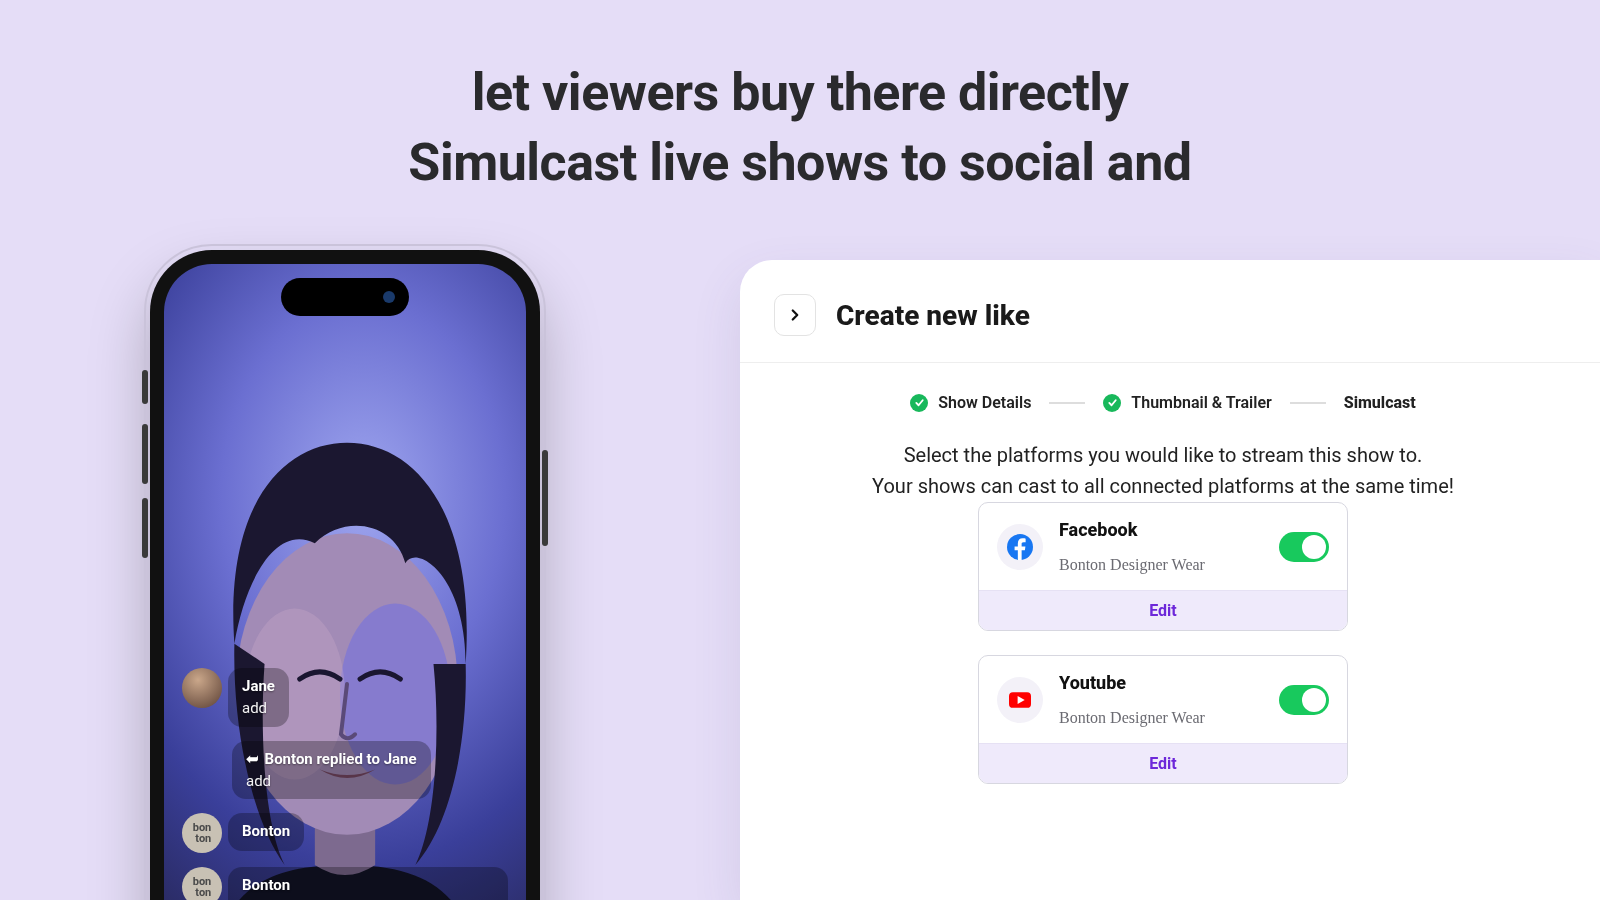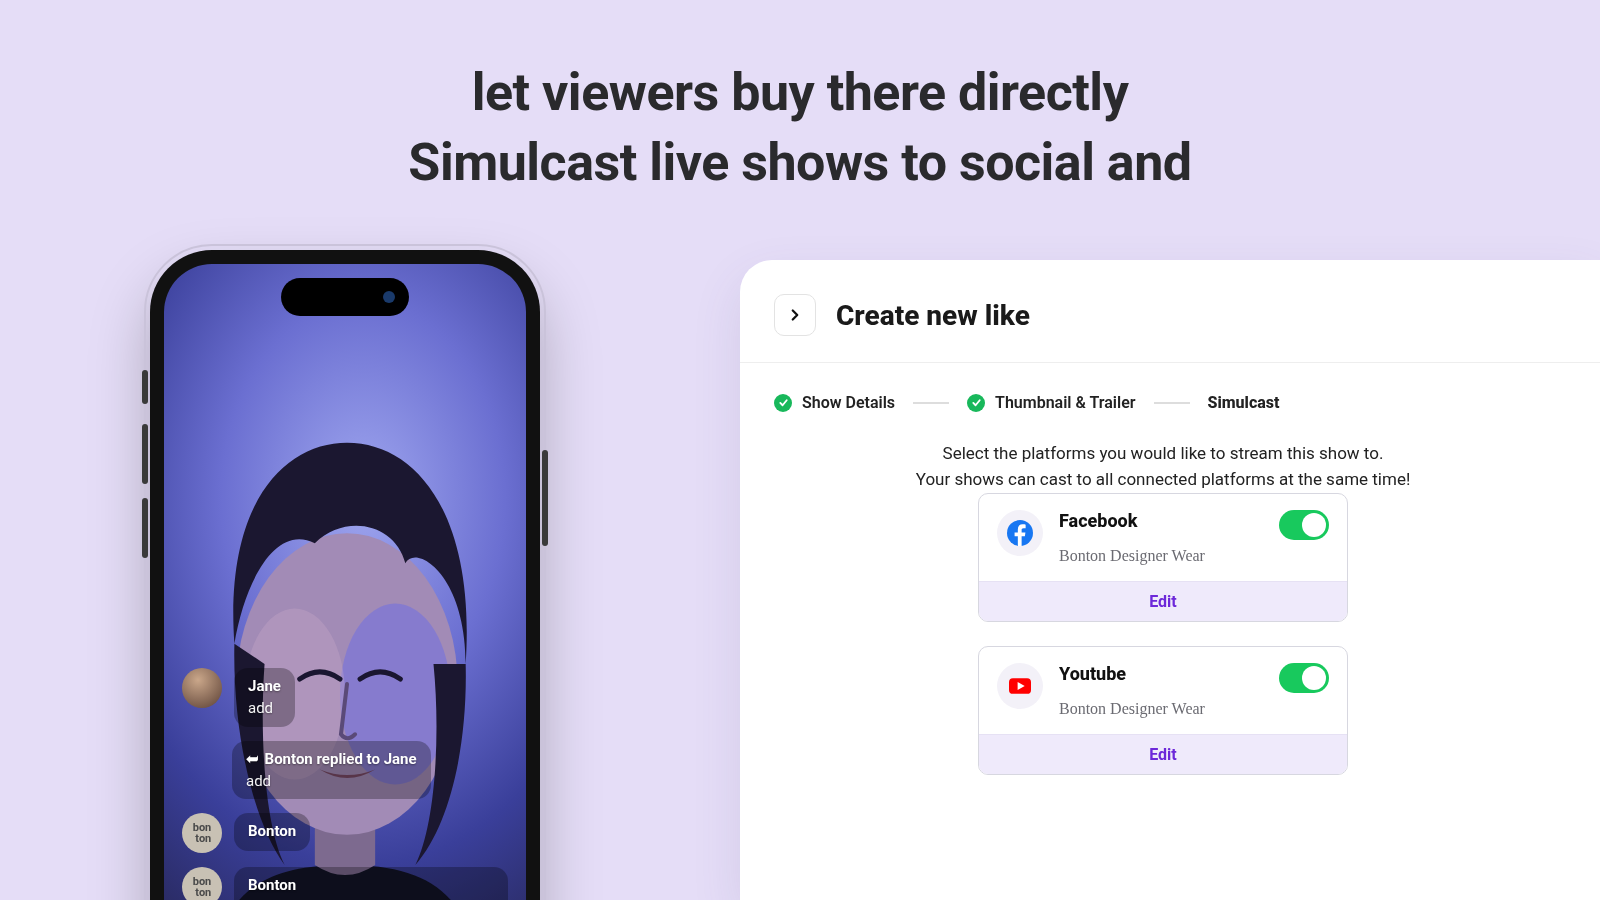--- a/index.html
+++ b/index.html
@@ -67,21 +67,21 @@
   .notch::after{
     content:""; position:absolute; right:14px; top:50%; transform:translateY(-50%);
     width:12px; height:12px; border-radius:50%; background:#1a3a6b;
   }
 
   .chat {
     position:absolute; left:18px; right:18px; bottom:80px;
     display:flex; flex-direction:column; gap:14px;
     color:#fff;
   }
-  .msg { display:flex; gap:12px; align-items:flex-start; }
+  .msg { display:flex; gap:6px; align-items:flex-start; }
   .msg.indent { margin-left:50px; }
   .avatar {
     width:40px; height:40px; border-radius:50%;
     background:#c8c1b4; flex-shrink:0;
     display:flex; align-items:center; justify-content:center;
     font-size:11px; color:#4a4a4a; font-weight:700; text-align:right; line-height:1;
   }
   .avatar.jane { background: radial-gradient(circle at 40% 30%, #caa78a, #5a3f34); }
   .bubble {
     background: rgba(0,0,0,0.28);
@@ -111,53 +111,53 @@
   .panel-head { display:flex; align-items:center; gap:20px; }
   .chev-btn {
     width:42px; height:42px; border:1px solid #e3e3e3; border-radius:10px;
     display:flex; align-items:center; justify-content:center;
     font-size:20px; color:#111; background:#fff;
   }
   .panel-title { font-size:28px; font-weight:800; color:#1a1a1a; }
   .divider { height:1px; background:#eee; margin:26px -48px 0 -34px; }
 
   .stepper {
-    display:flex; align-items:center; 
+    display:flex; align-items:center; justify-content:center;
     gap:18px; margin-top:30px;
     font-size:16px; color:#222;
   }
   .step { display:flex; align-items:center; gap:10px; }
   .step.active .step-label { font-weight:800; }
   .step-label { font-weight:600; }
   .check {
     width:18px; height:18px; border-radius:50%; background:#18b85b;
     display:inline-flex; align-items:center; justify-content:center;
   }
   .check svg { width:11px; height:11px; }
   .sep { width:36px; height:2px; background:#ddd; }
 
   .helper {
     text-align:center; margin-top:28px;
-    font-size:17px; line-height:1.55; color:#222;
+    font-size:20px; line-height:1.55; color:#222;
   }
 
   .accounts-head {
     display:flex; justify-content:space-between;
     max-width: 370px; margin: 34px auto 14px;
     font-size:16px;
   }
   .accounts-head .label { font-weight:800; color:#111; }
   .accounts-head .count { font-weight:600; color:#666; }
 
   .account-card {
     max-width: 370px; margin: 0 auto 24px;
     border:1px solid #d7d7e0; border-radius:10px; overflow:hidden;
   }
   .account-body {
-    display:flex; align-items:flex-start; gap:16px;
+    display:flex; align-items:center; gap:16px;
     padding:16px 18px;
   }
   .plat-icon {
     width:46px; height:46px; border-radius:50%;
     display:flex; align-items:center; justify-content:center;
     background:#f3f1f8;
   }
   .plat-icon.fb { color:#1877f2; }
   .plat-icon.yt { color:#ff0000; }
   .plat-icon svg { width:26px; height:26px; }

